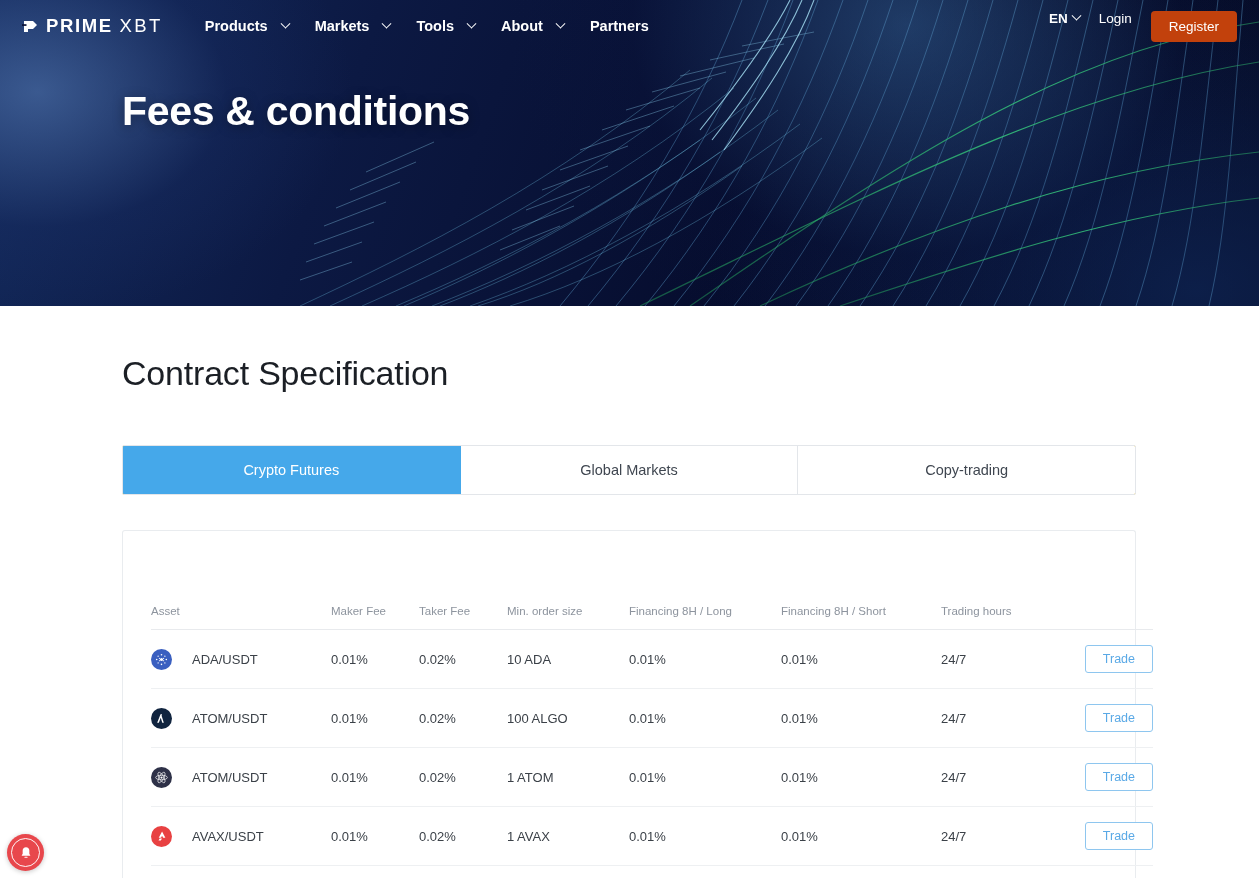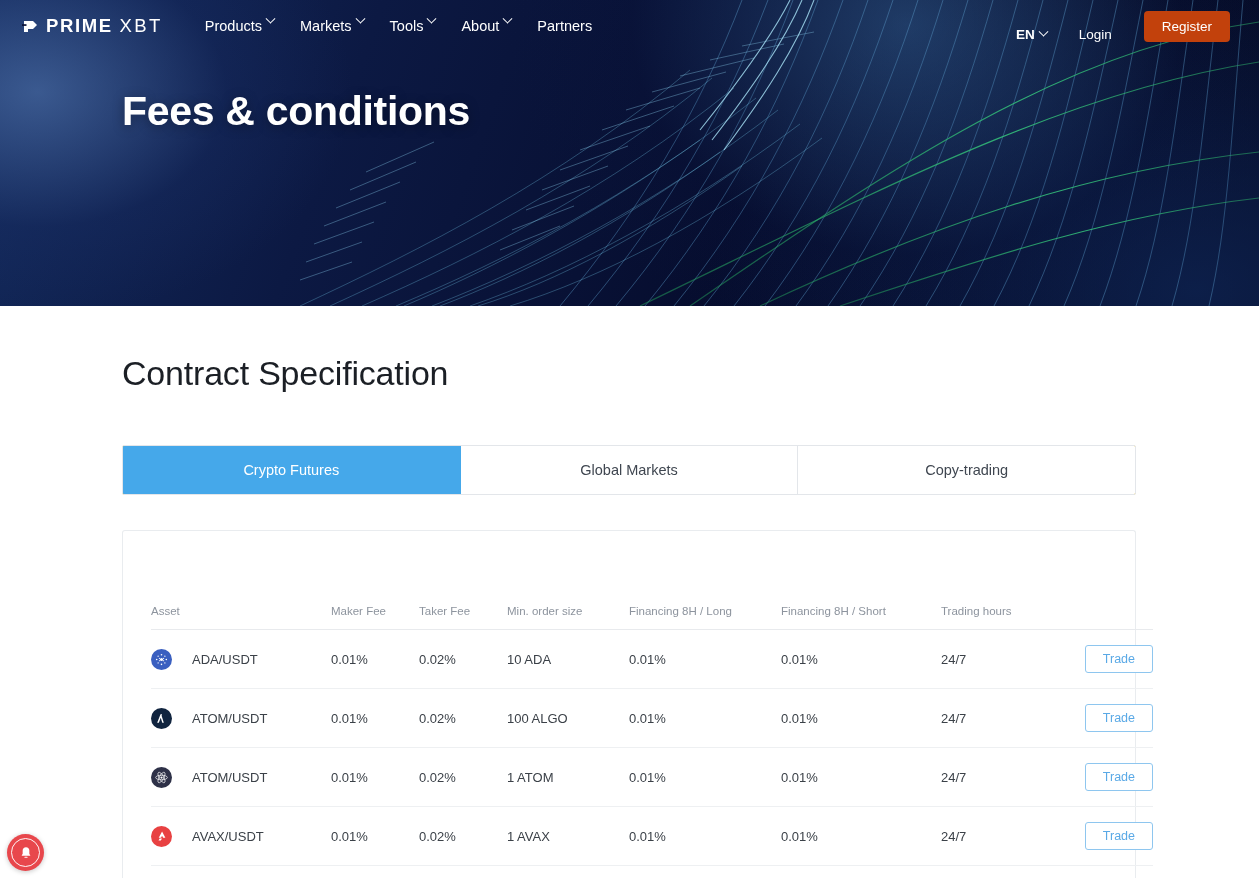--- a/index.html
+++ b/index.html
@@ -28,21 +28,21 @@
       radial-gradient(ellipse 420px 300px at 3% 30%, rgba(92,131,190,0.55) 0%, rgba(30,52,110,0.25) 45%, rgba(8,15,51,0) 75%),
       radial-gradient(ellipse 500px 420px at 72% 8%, rgba(70,130,190,0.40) 0%, rgba(14,26,74,0.10) 55%, rgba(8,15,51,0) 80%),
       radial-gradient(ellipse 700px 500px at 95% 95%, rgba(16,40,90,0.7) 0%, rgba(6,12,40,0) 70%),
       linear-gradient(110deg, #132a5c 0%, #0c1943 28%, #060d2e 60%, #04081f 100%);
   }
   .hero-svg { position: absolute; inset: 0; width: 100%; height: 100%; }
 
   
   .nav {
     position: absolute;
-    top: 0; left: 0; right: 11px;
+    top: 0; left: 0; right: 4px;
     height: 52px;
     display: flex;
     align-items: center;
     padding: 0 18px 0 22px;
     z-index: 20;
   }
   .logo {
     display: flex;
     align-items: center;
     gap: 7px;
@@ -63,38 +63,39 @@
     letter-spacing: 2.4px;
   }
   .nav-links {
     display: flex;
     align-items: center;
     gap: 26px;
   }
   .nav-link {
     color: #ffffff;
     font-size: 14.5px;
-    font-weight: 400;
+    font-weight: 700;
     cursor: pointer;
     display: inline-flex;
-    gap: 5px;
+    align-items: center;
+    gap: 14px;
     white-space: nowrap;
   }
   .caret {
     display: inline-block;
     width: 7px; height: 7px;
     border-right: 1.6px solid #ffffff;
     border-bottom: 1.6px solid #ffffff;
     transform: rotate(45deg) translate(-2px,-2px);
   }
   .nav-right {
     margin-left: auto;
     display: flex;
-    align-items: flex-end;
-    gap: 32px;
+    align-items: flex-start;
+    gap: 19px;
   }
   .lang {
     color: #ffffff;
     font-size: 13.5px;
     font-weight: 600;
     display: inline-flex;
     align-items: center;
     gap: 5px;
     cursor: pointer;
   }

